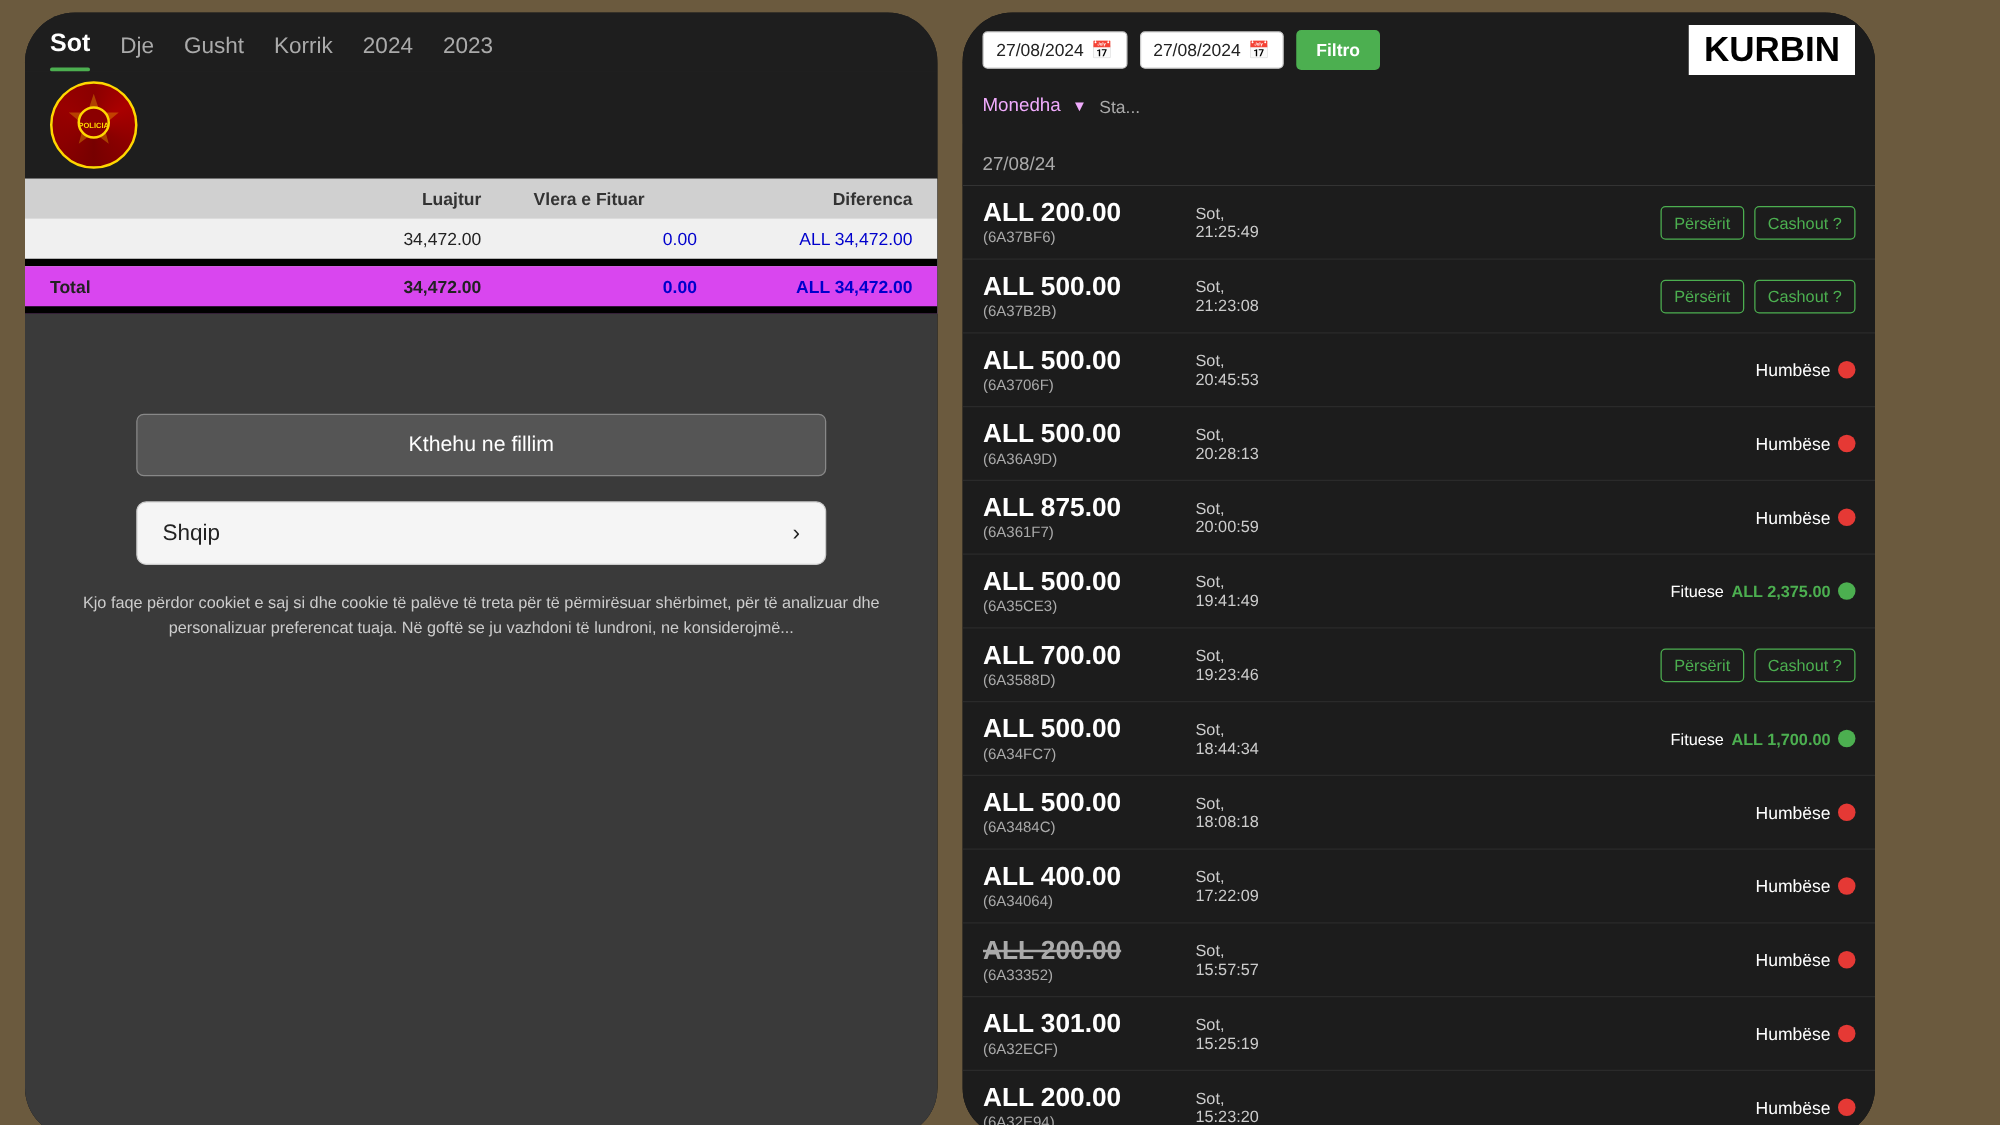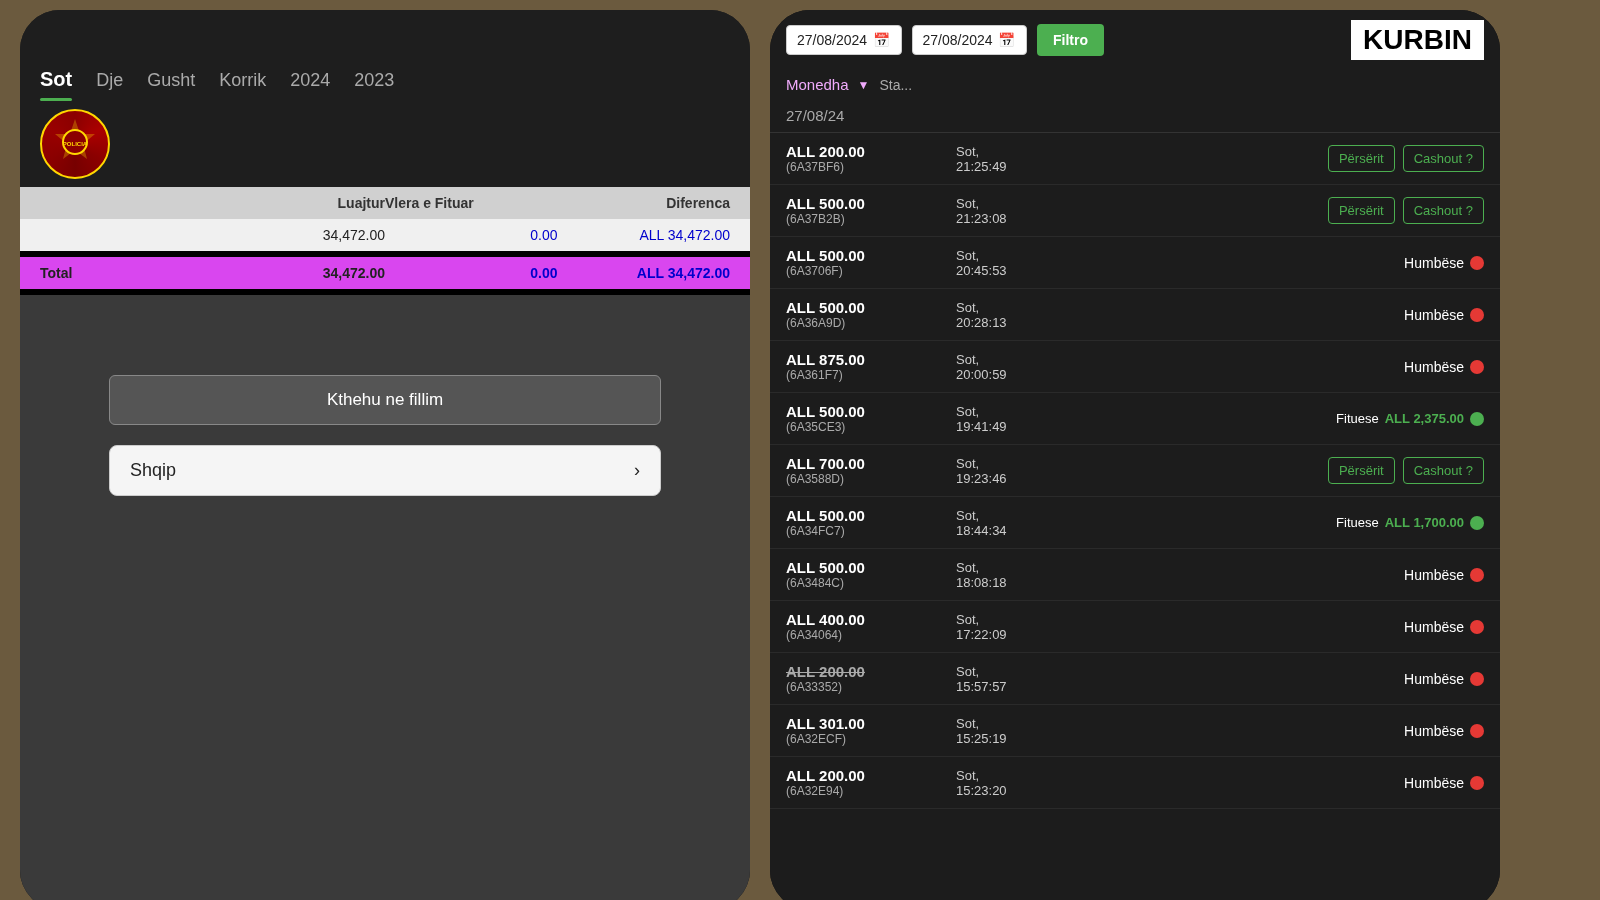--- a/index.html
+++ b/index.html
@@ -41,21 +41,20 @@
       gap: 24px;
       align-items: flex-end;
     }
 
     .tab-item {
       color: #aaa;
       font-size: 18px;
       padding-bottom: 10px;
       cursor: pointer;
       position: relative;
-      margin-top: 44px;
     }
 
     .tab-item.active {
       color: #ffffff;
       font-size: 20px;
       font-weight: bold;
     }
 
     .tab-item.active::after {
       content: '';
@@ -271,20 +270,21 @@
       font-size: 14px;
     }
 
     
     .date-section {
       background: #1c1c1c;
       padding: 8px 16px;
       color: #aaa;
       font-size: 15px;
       border-bottom: 1px solid #333;
+      margin-top: 16px;
     }
 
     
     .tx-list {
       flex: 1;
       overflow-y: auto;
       background: #1c1c1c;
     }
 
     .tx-row {
@@ -293,21 +293,21 @@
       padding: 10px 16px;
       border-bottom: 1px solid #2a2a2a;
       gap: 10px;
     }
 
     .tx-amount-id {
       flex: 0 0 160px;
     }
 
     .tx-amount {
-      font-size: 15px;
+      font-size: 21px;
       font-weight: bold;
       color: #fff;
     }
 
     .tx-id {
       font-size: 12px;
       color: #aaa;
     }
 
     .tx-time {
@@ -416,21 +416,21 @@
           <circle cx="30" cy="28" r="12" fill="#8b0000" stroke="#ffd700" stroke-width="2"></circle>
           <text x="30" y="32" text-anchor="middle" fill="#ffd700" font-size="6" font-weight="bold">POLICIA</text>
         </svg>
       </div>
     </div>
 
     <div class="table-area">
       <div class="table-header">
         <div class="th" style="flex:1.5"></div>
         <div class="th" style="flex:1.5;text-align:right">Luajtur</div>
-        <div class="th" style="flex:1.5;text-align:left">Vlera e Fituar</div>
+        <div class="th" style="flex:1.5;text-align:center">Vlera e Fituar</div>
         <div class="th" style="flex:1.5;text-align:right">Diferenca</div>
       </div>
       <div class="table-row">
         <div class="td" style="flex:1.5"></div>
         <div class="td" style="flex:1.5;text-align:right">34,472.00</div>
         <div class="td" style="flex:1.5;text-align:right">0.00</div>
         <div class="td" style="flex:1.5;text-align:right;color:#0000cc">ALL 34,472.00</div>
       </div>
       <div class="table-row total">
         <div class="td" style="flex:1.5">Total</div>
@@ -442,20 +442,21 @@
 
     <div class="dark-area">
       <div style="height:40px"></div>
       <button class="back-button">Kthehu ne fillim</button>
 
       <button class="lang-button">
         <span>Shqip</span>
         <span>›</span>
       </button>
 
+      <p class="cookie-text">Kjo faqe përdor cookiet e saj si dhe cookie të palëve të treta për të përmirësuar shërbimet, për të analizuar dhe personalizuar preferencat tuaja. Në goftë se ju vazhdoni të lundroni, ne konsiderojmë...</p>
     </div>
   </div>
 </div>
 
 <div class="phone-right">
   <div class="phone-right-screen">
 
     <div class="right-header">
       <div class="date-input">
         <span>27/08/2024</span>

